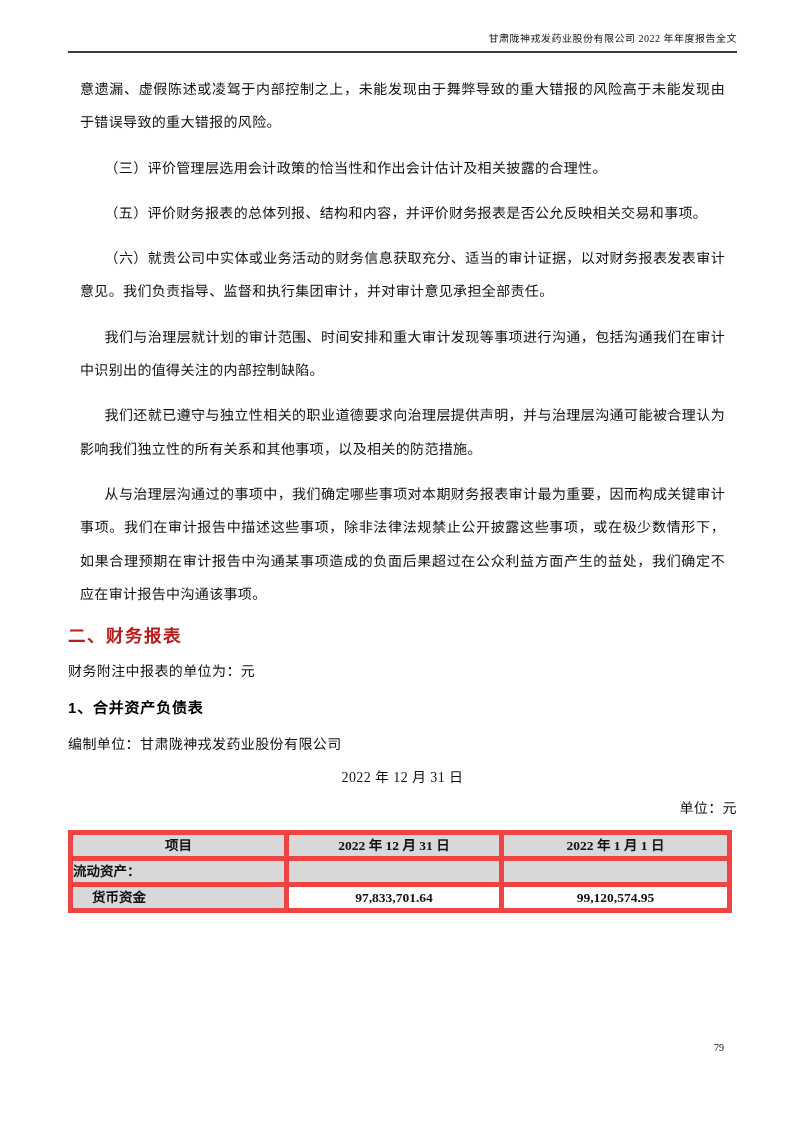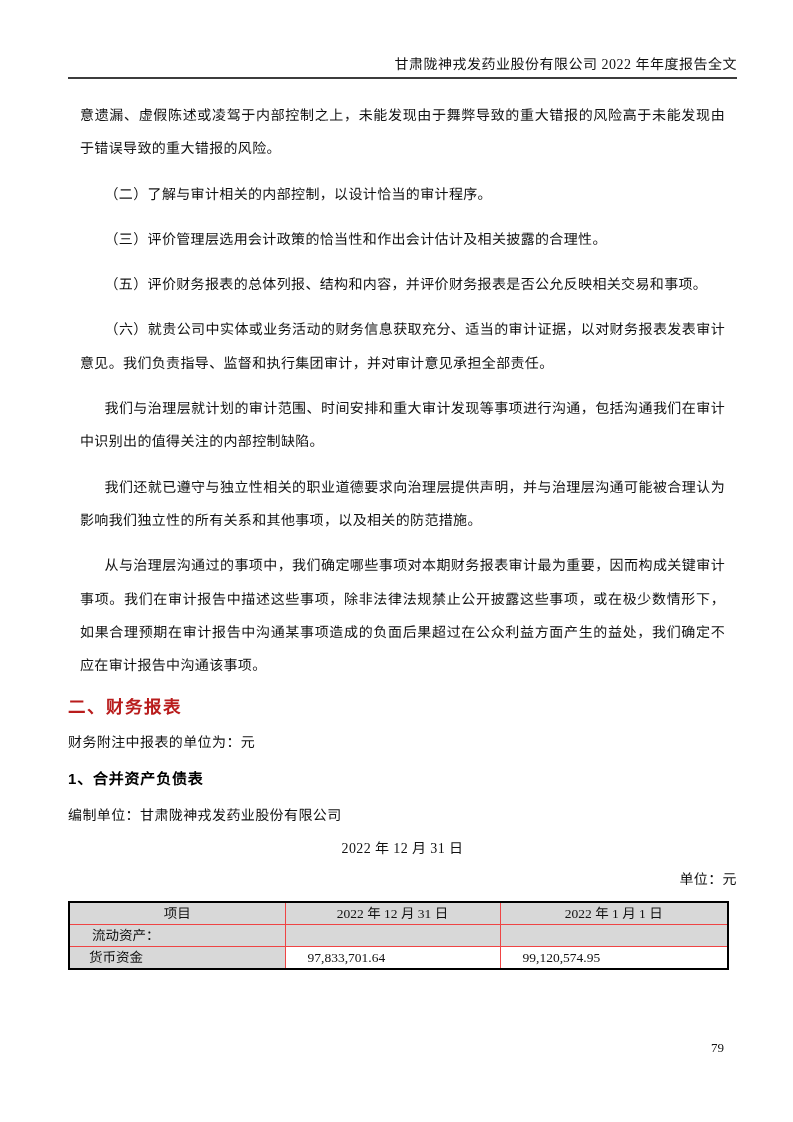--- a/index.html
+++ b/index.html
@@ -9,23 +9,23 @@
     height: 1122px;
     margin: 0 auto;
     background: #ffffff;
     font-family: "Liberation Serif", "DejaVu Serif", serif;
     color: #111111;
     overflow: hidden;
   }
   .content { padding: 0 56px 0 68px; }
 
   .running-header {
-    padding-top: 57px;
+    padding-top: 31px;
     text-align: right;
-    font-size: 14px;
+    font-size: 10px;
     line-height: 16px;
     letter-spacing: 0.5px;
     border-bottom: 2px solid #3c3c3c;
     padding-bottom: 4px;
   }
 
   .body-text { margin-top: 20px; }
   .body-text p {
     margin: 12px;
     font-size: 14px;
@@ -59,56 +59,55 @@
   .unit-label { text-align: right; font-size: 14px; line-height: 15px; letter-spacing: 0.4px; }
 
   table.balance-sheet {
     width: 659px;
     border-collapse: collapse;
     margin-top: 3px;
     table-layout: fixed;
     border: 2px solid #000000;
   }
   .balance-sheet th, .balance-sheet td {
-    border: 1px solid #ef4444;
-    font-weight: normal;
+    border: 5px solid #ef4444;
+    font-weight: bold;
     font-size: 13.5px;
     line-height: 16px;
-    padding: 2px 22px;
+    padding: 2px 0;
     height: 17px;
     overflow: hidden;
     white-space: nowrap;
   }
   .balance-sheet th { background: #d8d8d8; text-align: center; }
   .balance-sheet td.item-cell { background: #d8d8d8; text-align: left; }
   .balance-sheet tr.section-row td { background: #d8d8d8; }
-  .balance-sheet td.num-cell { text-align: left; background: #ffffff; }
+  .balance-sheet td.num-cell { text-align: center; background: #ffffff; }
   .balance-sheet td.item-indent { padding-left: 19px; }
 
   .page-number {
     position: absolute;
     top: 1040px;
     right: 69px;
-    font-size: 13px;
+    font-size: 10px;
     line-height: 15px;
   }
 </style>
 </head>
 <body>
 
 <div class="page">
   <div class="content">
 
     <div class="running-header">
       <span>甘肃陇神戎发药业股份有限公司 2022 年年度报告全文</span>
     </div>
 
     <div class="body-text">
       <p>意遗漏、虚假陈述或凌驾于内部控制之上，未能发现由于舞弊导致的重大错报的风险高于未能发现由于错误导致的重大错报的风险。</p>
-      <p class="indent">（二）了解与审计相关的内部控制，以设计恰当的审计程序。</p>
       <p class="indent">（三）评价管理层选用会计政策的恰当性和作出会计估计及相关披露的合理性。</p>
       <p class="indent">（五）评价财务报表的总体列报、结构和内容，并评价财务报表是否公允反映相关交易和事项。</p>
       <p class="indent">（六）就贵公司中实体或业务活动的财务信息获取充分、适当的审计证据，以对财务报表发表审计意见。我们负责指导、监督和执行集团审计，并对审计意见承担全部责任。</p>
       <p class="indent">我们与治理层就计划的审计范围、时间安排和重大审计发现等事项进行沟通，包括沟通我们在审计中识别出的值得关注的内部控制缺陷。</p>
       <p class="indent">我们还就已遵守与独立性相关的职业道德要求向治理层提供声明，并与治理层沟通可能被合理认为影响我们独立性的所有关系和其他事项，以及相关的防范措施。</p>
       <p class="indent">从与治理层沟通过的事项中，我们确定哪些事项对本期财务报表审计最为重要，因而构成关键审计事项。我们在审计报告中描述这些事项，除非法律法规禁止公开披露这些事项，或在极少数情形下，如果合理预期在审计报告中沟通某事项造成的负面后果超过在公众利益方面产生的益处，我们确定不应在审计报告中沟通该事项。</p>
     </div>
 
     <h2 class="section-heading">二、财务报表</h2>
 

